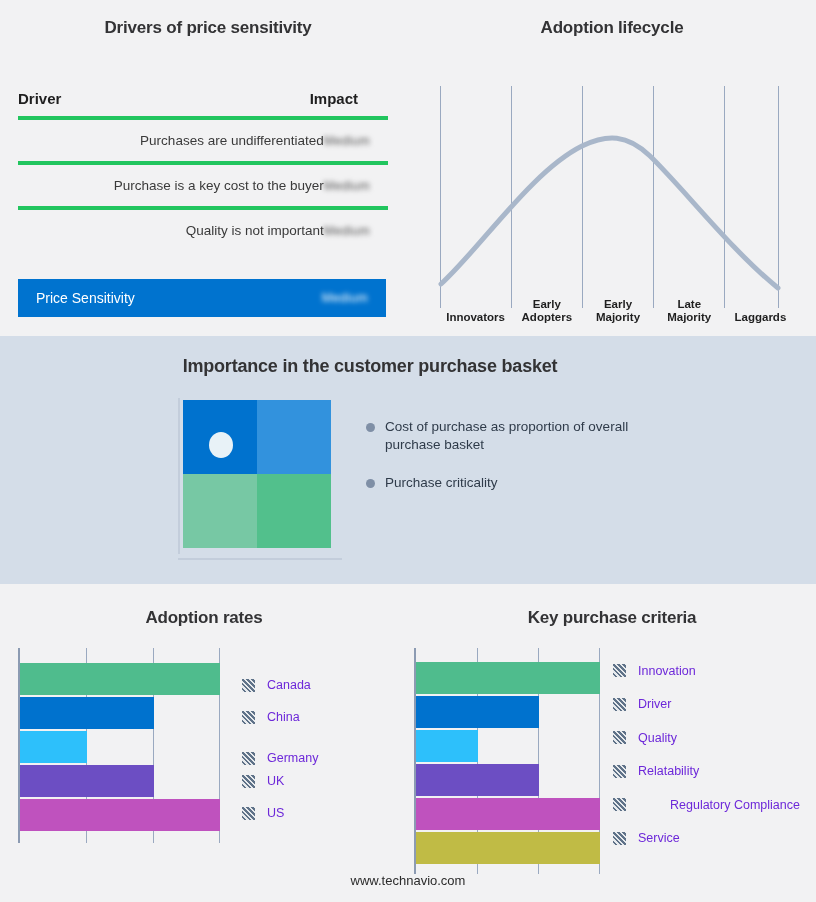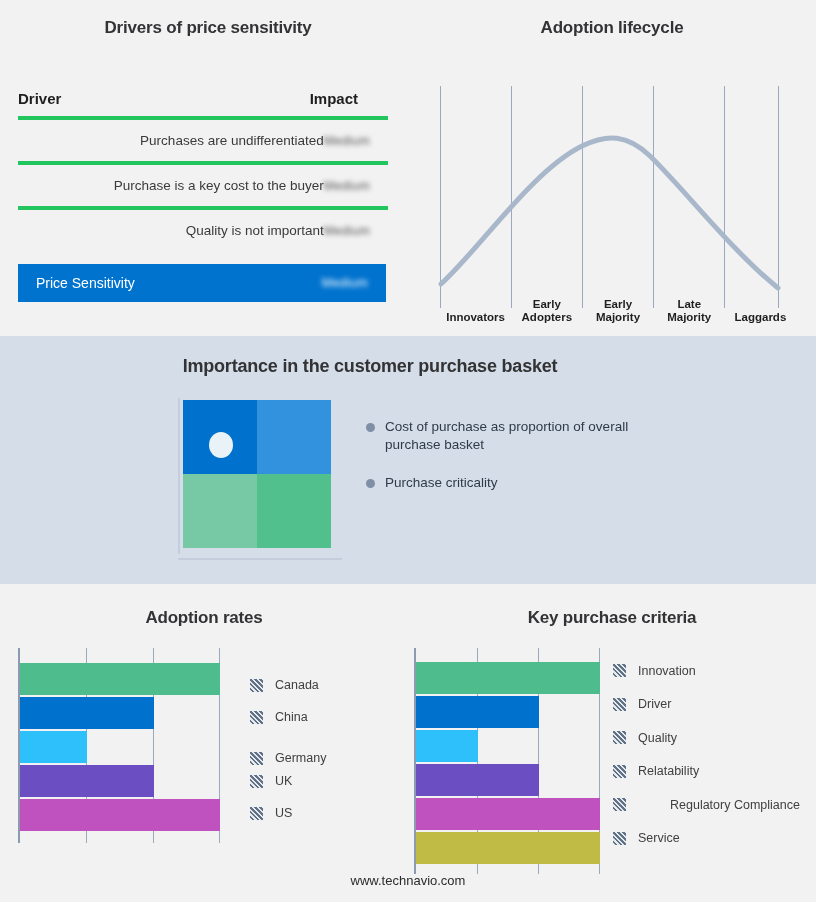--- a/index.html
+++ b/index.html
@@ -41,21 +41,21 @@
   .tbl-row .c1{padding-left:1px;}
   .blurred{
     color:#555;font-size:12.5px;
     filter:blur(2.6px);
     -webkit-filter:blur(2.6px);
     margin-right:18px;
     letter-spacing:0.3px;
     user-select:none;
   }
   .tbl-row-hl{
-    background:#0073cf;color:#fff;height:38px;margin-top:13px;
+    background:#0073cf;color:#fff;height:38px;margin-top:28px;
     border-top:none;padding-left:18px;width:368px;box-sizing:border-box;
     display:flex;justify-content:space-between;align-items:center;
     font-size:14px;
   }
   .tbl-row-hl .blurred{color:#ffffff;}
 
   
   #lifecycle{left:408px;top:0;width:408px;height:336px;}
   #lifecycle .panel-title{position:absolute;left:0;top:18px;width:408px;}
   .lc-wrap{position:absolute;left:14px;top:76px;width:380px;height:240px;}
@@ -108,21 +108,21 @@
   .bars{position:absolute;left:0;top:0;width:100%;height:100%;}
   .bar{position:absolute;left:0;}
   .bc-legend{position:absolute;}
   .bc-item{display:flex;align-items:center;}
   .hatch{
     width:13px;height:13px;flex:0 0 auto;margin-right:12px;
     background-color:#5f7288;
     background-image:repeating-linear-gradient(45deg,
       rgba(255,255,255,0.85) 0 1.6px, rgba(0,0,0,0) 1.6px 3.4px);
   }
-  .bc-text{font-size:12.5px;color:#404040;white-space:nowrap;}
+  .bc-text{font-size:12.5px;color:#6d28d9;white-space:nowrap;}
 
   .footer{
     position:absolute;left:0;top:873px;width:816px;text-align:center;
     font-size:13px;color:#2b2b2b;
   }
 </style>
 </head>
 <body>
 
 <div class="band band-top"></div>
@@ -233,21 +233,21 @@
     <div class="gridline" style="left:199px;"></div>
     <div class="bars">
       <div class="bar" style="top:15px;  height:32px; width:200px; background:#4fbc8d;"></div>
       <div class="bar" style="top:49px;  height:32px; width:134px; background:#0072ce;"></div>
       <div class="bar" style="top:83px;  height:32px; width:67px;  background:#2dc0fb;"></div>
       <div class="bar" style="top:117px; height:32px; width:134px; background:#6c4ec3;"></div>
       <div class="bar" style="top:151px; height:32px; width:200px; background:#bf52be;"></div>
     </div>
   </div>
 
-  <div class="bc-legend" style="left:250px;top:85px;">
+  <div class="bc-legend" style="left:242px;top:85px;">
     <div class="bc-item" style="height:32px;">
       <span class="hatch"></span>
       <span class="bc-text">Canada</span>
     </div>
     <div class="bc-item" style="height:32px;">
       <span class="hatch"></span>
       <span class="bc-text">China</span>
     </div>
     <div class="bc-item" style="height:32px;align-items:flex-end;">
       <span class="hatch"></span>

